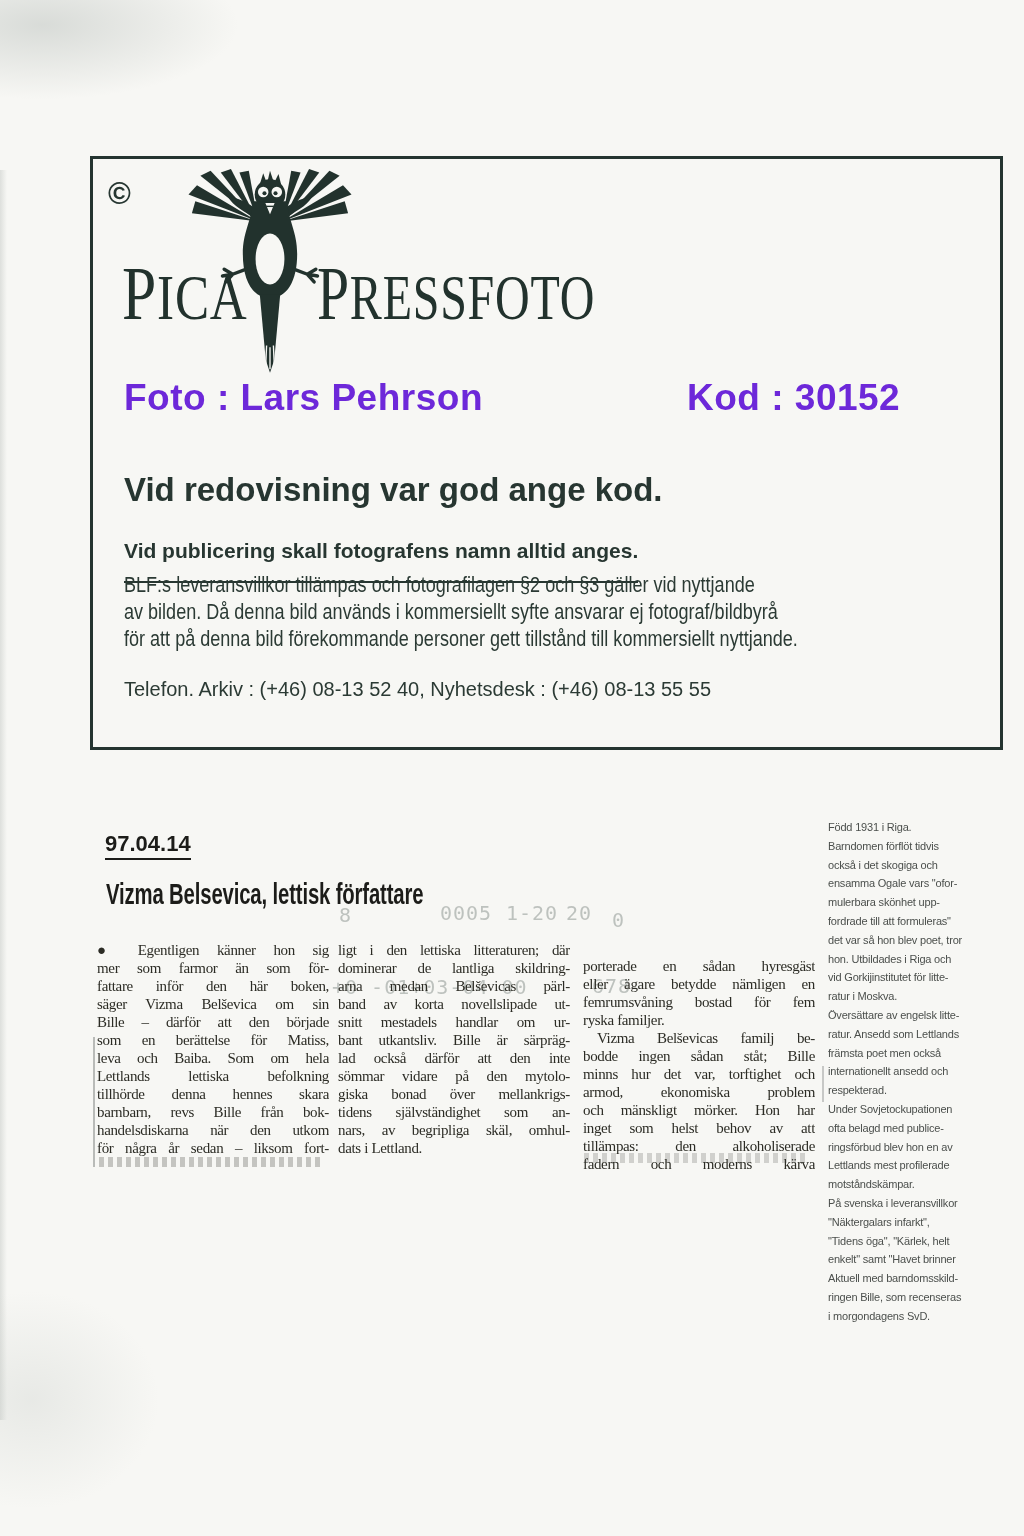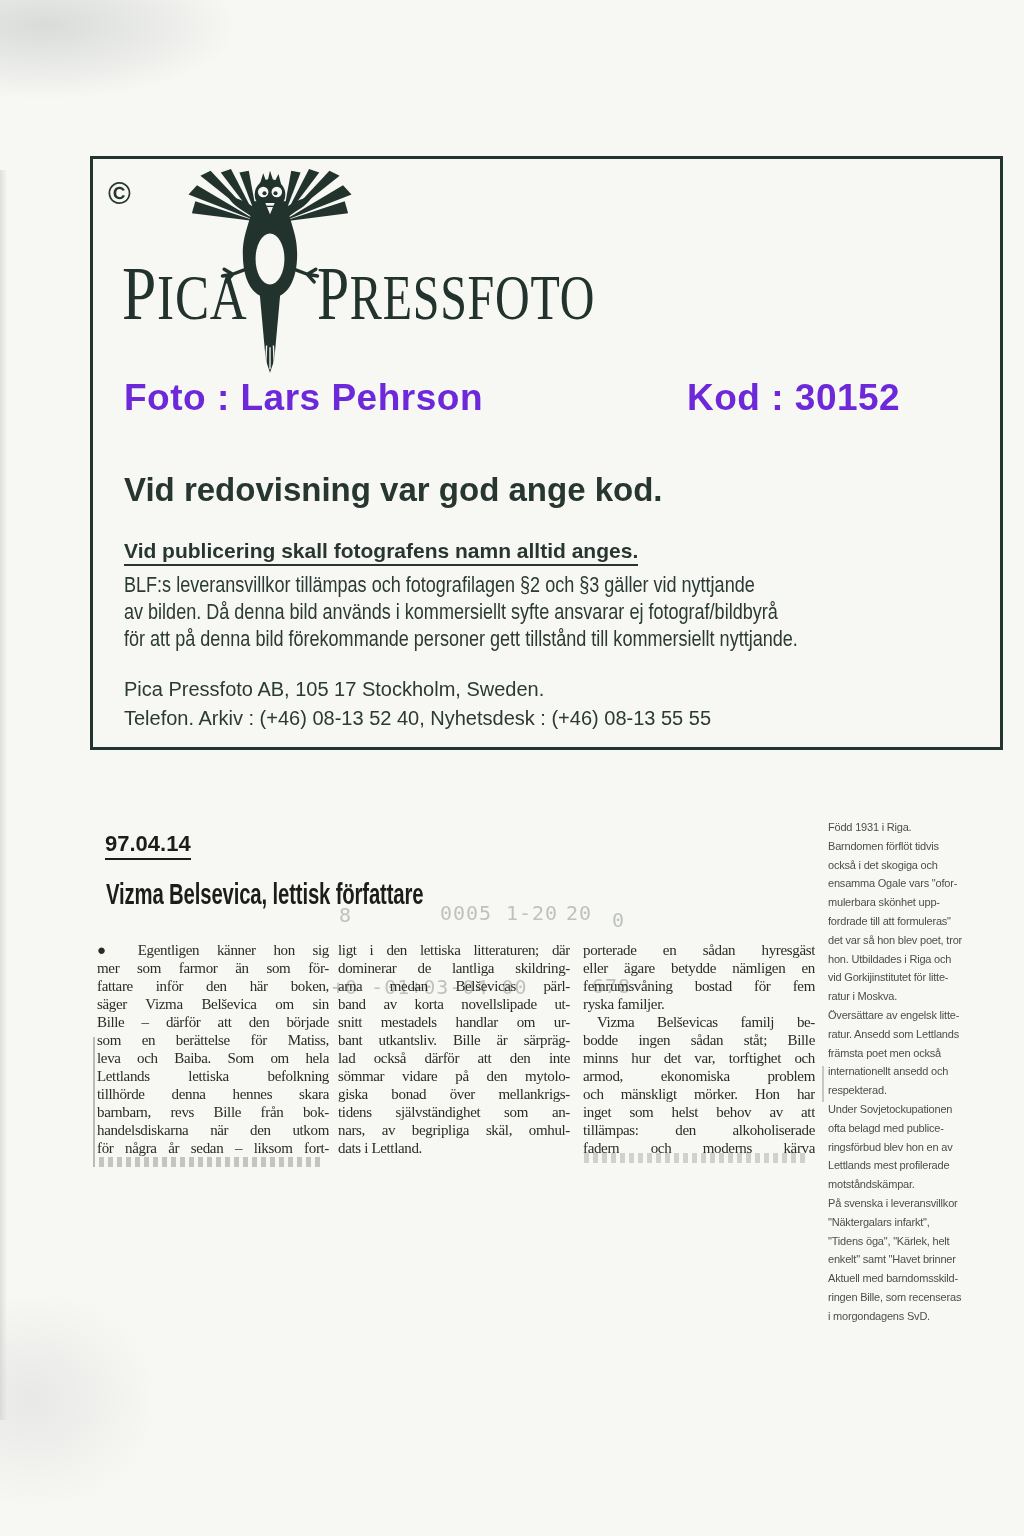--- a/index.html
+++ b/index.html
@@ -23,38 +23,38 @@
   .logo-word::first-letter{font-size:77px;}
   .logo-pica{left:29px;transform:scaleX(.80);}
   .logo-pressfoto{left:224px;transform:scaleX(.75);}
   .bird{left:92px;top:10px;width:170px;height:208px;}
 
   .credit-line{top:218px;font-size:37px;font-weight:bold;color:#6d28d9;letter-spacing:.5px;white-space:nowrap;}
   .credit-foto{left:31px;}
   .credit-kod{left:594px;}
   .code-note{left:31px;top:312px;font-size:33px;font-weight:bold;color:#273631;white-space:nowrap;}
   .terms-heading{left:31px;top:380px;font-size:21px;font-weight:bold;color:#273631;white-space:nowrap;
-                 border-bottom:2.5px solid #273631;padding-bottom:1px;}
+                 border-bottom:2.5px solid #273631;padding-bottom:18px;}
   .terms-block{left:31px;top:412px;font-size:22px;line-height:27px;color:#2b3a34;
                transform:scaleX(.82);transform-origin:left top;}
   .terms-block div{white-space:nowrap;}
   .address-block{left:31px;top:516px;font-size:20px;line-height:28.5px;color:#2b3a34;}
   .address-block div{white-space:nowrap;}
 
   
   .clip-date{left:105px;top:831px;font-size:22px;font-weight:bold;color:#1c1c19;
              border-bottom:2.5px solid #1c1c19;padding-bottom:1px;white-space:nowrap;}
   .clip-headline{left:106px;top:878px;font-size:29px;font-weight:bold;color:#1c1c19;
                  transform:scaleX(.70);transform-origin:left top;white-space:nowrap;letter-spacing:-.2px;}
 
   .news-col{top:941px;width:232px;font-family:"Liberation Serif",serif;font-size:15px;
             letter-spacing:-.35px;color:#2c2c25;}
   .col-1{left:97px;}
   .col-2{left:338px;}
-  .col-3{left:583px;}
+  .col-3{left:583px;margin-top:16px;}
   .news-line{height:18px;line-height:18px;text-align:justify;text-align-last:justify;overflow:hidden;}
   .news-line.end{text-align-last:left;}
   .news-line.indent{padding-left:14px;}
 
   .illegible{height:10px;opacity:.5;filter:blur(.4px);
     background:repeating-linear-gradient(90deg, rgba(62,62,56,.55) 0 5px, rgba(62,62,56,0) 5px 9px);}
   .illegible-1{left:99px;top:1157px;width:222px;}
   .illegible-2{left:584px;top:1153px;width:225px;opacity:.38;}
 
   .bio-sidebar{left:828px;top:818px;width:196px;font-size:11px;letter-spacing:-.2px;color:#4b4f4c;}
@@ -127,21 +127,20 @@
 
     <div class="abs terms-heading">Vid publicering skall fotografens namn alltid anges.</div>
 
     <div class="abs terms-block">
         <div class="terms-line">BLF:s leveransvillkor tillämpas och fotografilagen §2 och §3 gäller vid nyttjande</div>
         <div class="terms-line">av bilden. Då denna bild används i kommersiellt syfte ansvarar ej fotograf/bildbyrå</div>
         <div class="terms-line">för att på denna bild förekommande personer gett tillstånd till kommersiellt nyttjande.</div>
       </div>
 
     <div class="abs address-block">
-      <div>Pica Pressfoto AB, 105 17 Stockholm, Sweden.</div>
       <div>Telefon. Arkiv : (+46) 08-13 52 40, Nyhetsdesk : (+46) 08-13 55 55</div>
     </div>
   </div>
 
   <div class="abs clip-date">97.04.14</div>
   <div class="abs clip-headline">Vizma Belsevica, lettisk författare</div>
 
   <span class="machine-mark" style="left:339px;top:903px;">8</span>
   <span class="machine-mark" style="left:440px;top:901px;">0005</span>
   <span class="machine-mark" style="left:506px;top:901px;">1-20</span>

